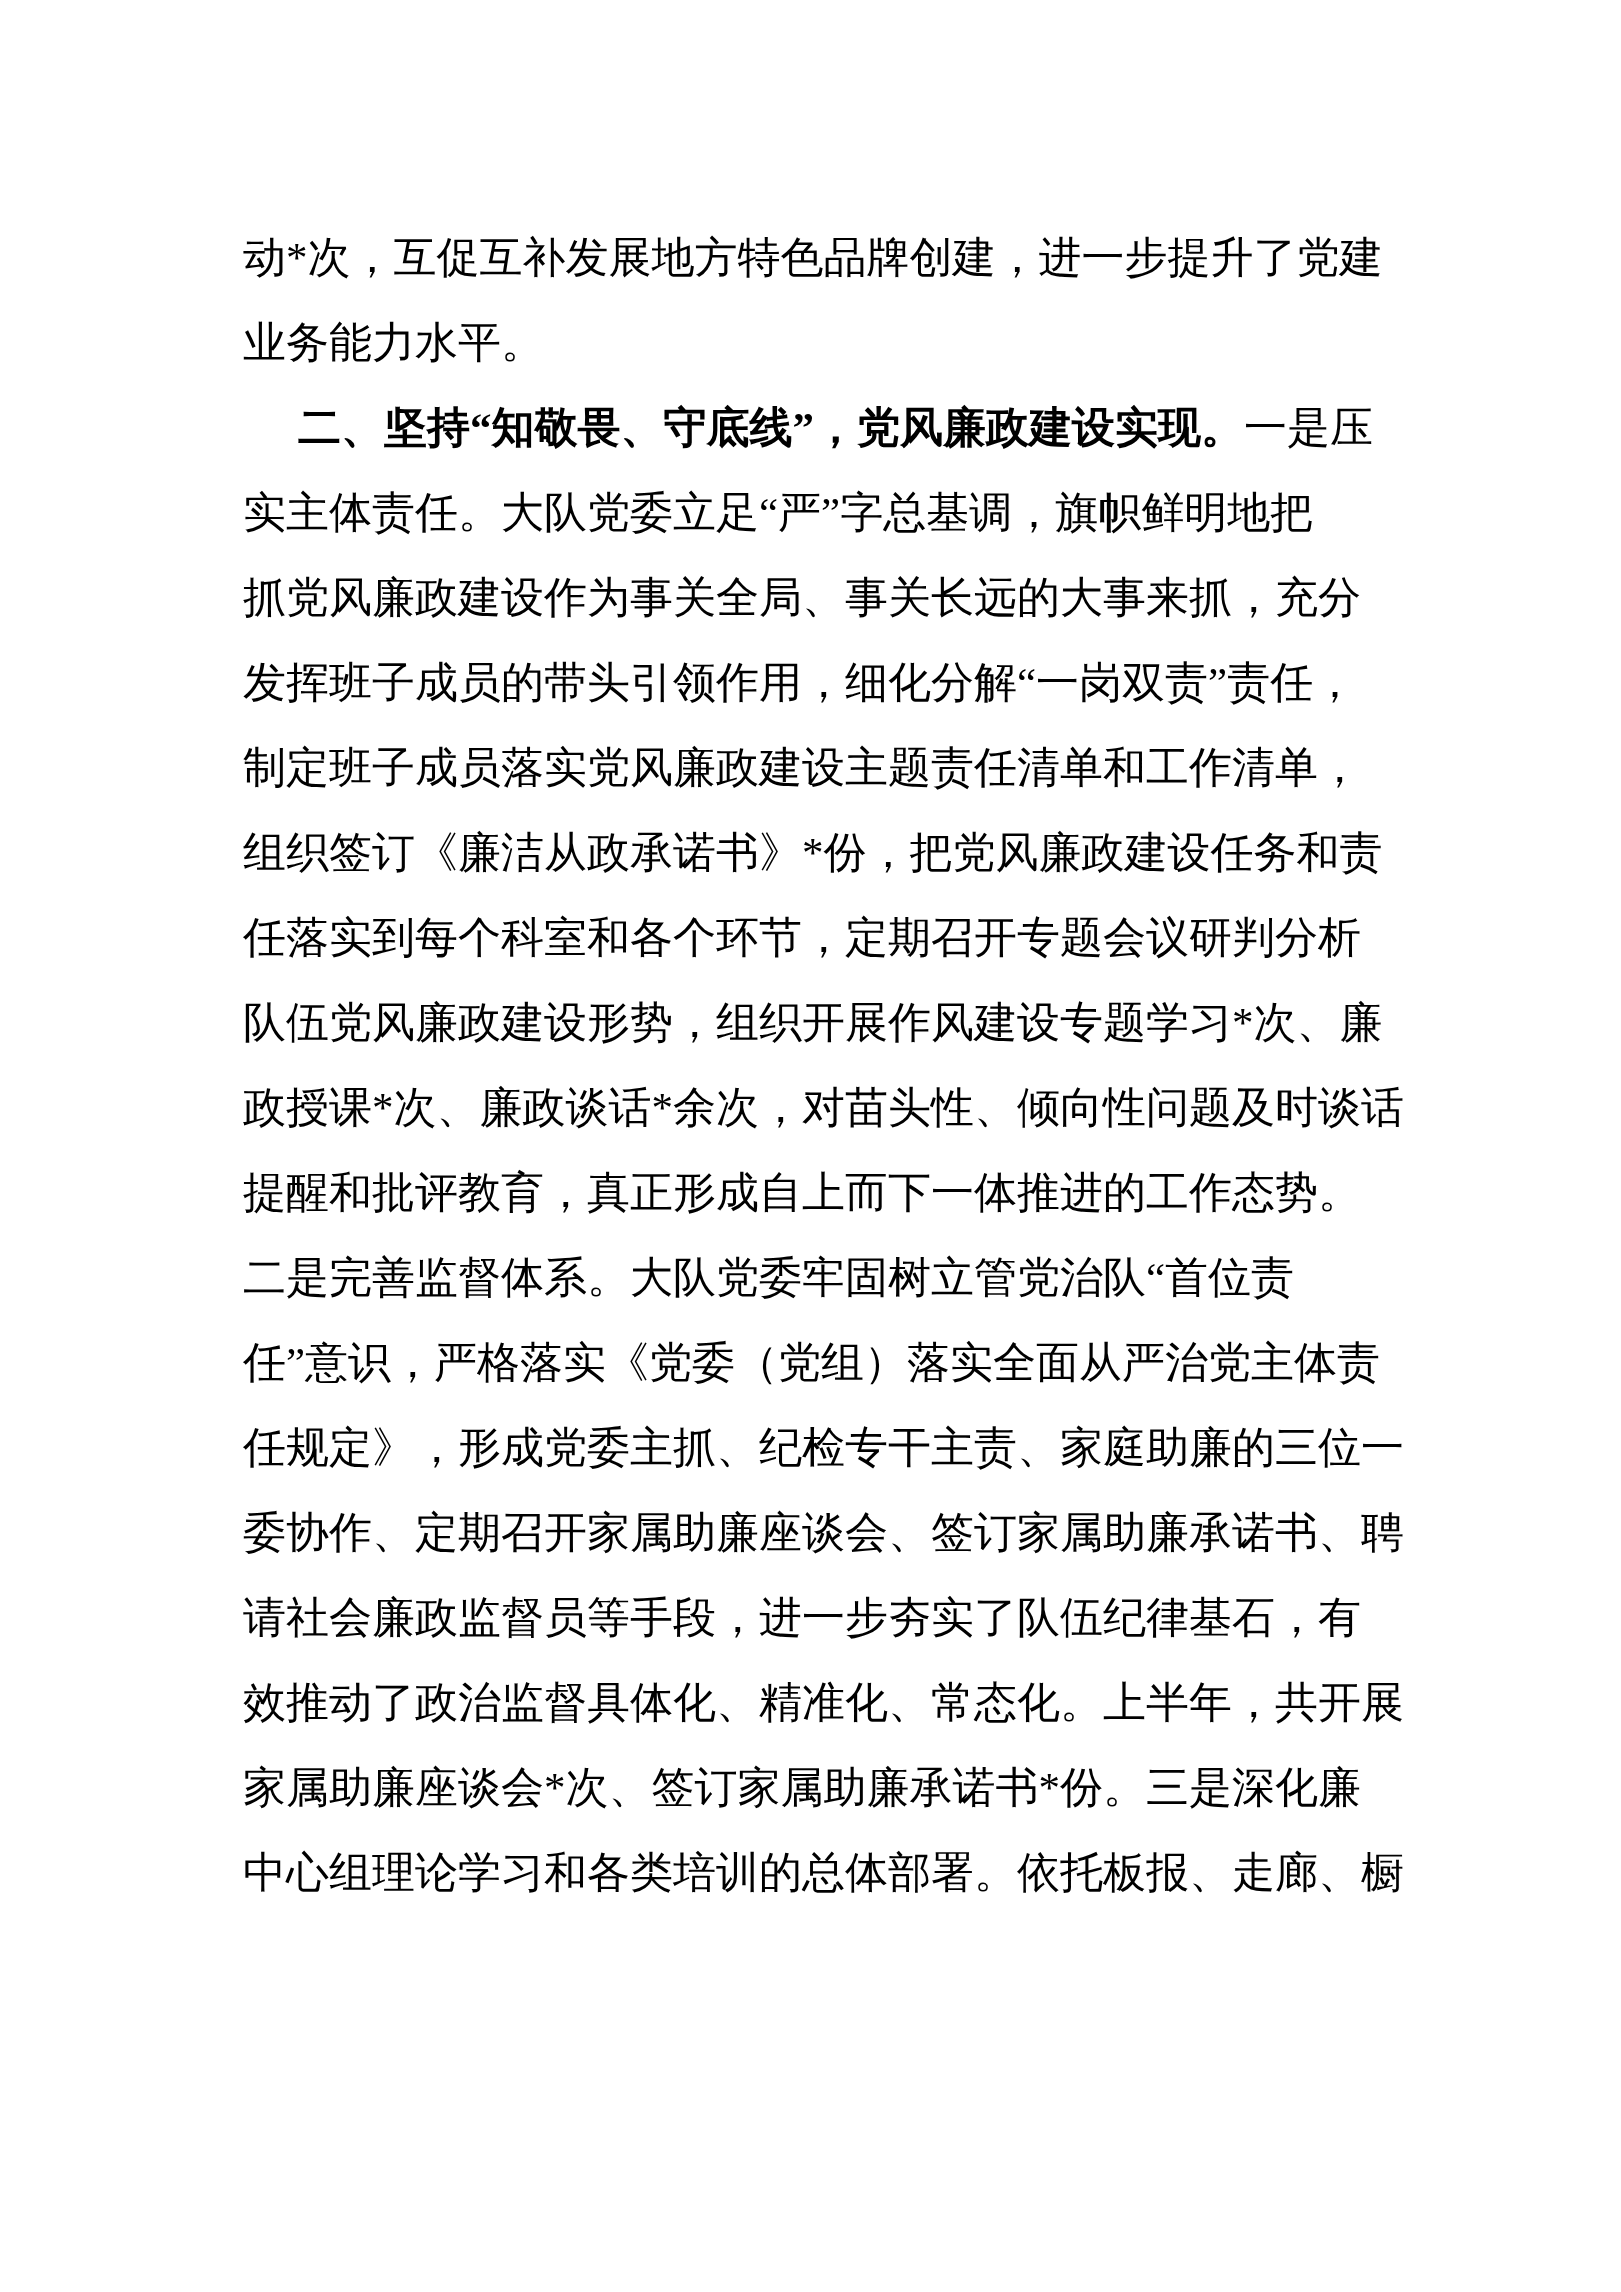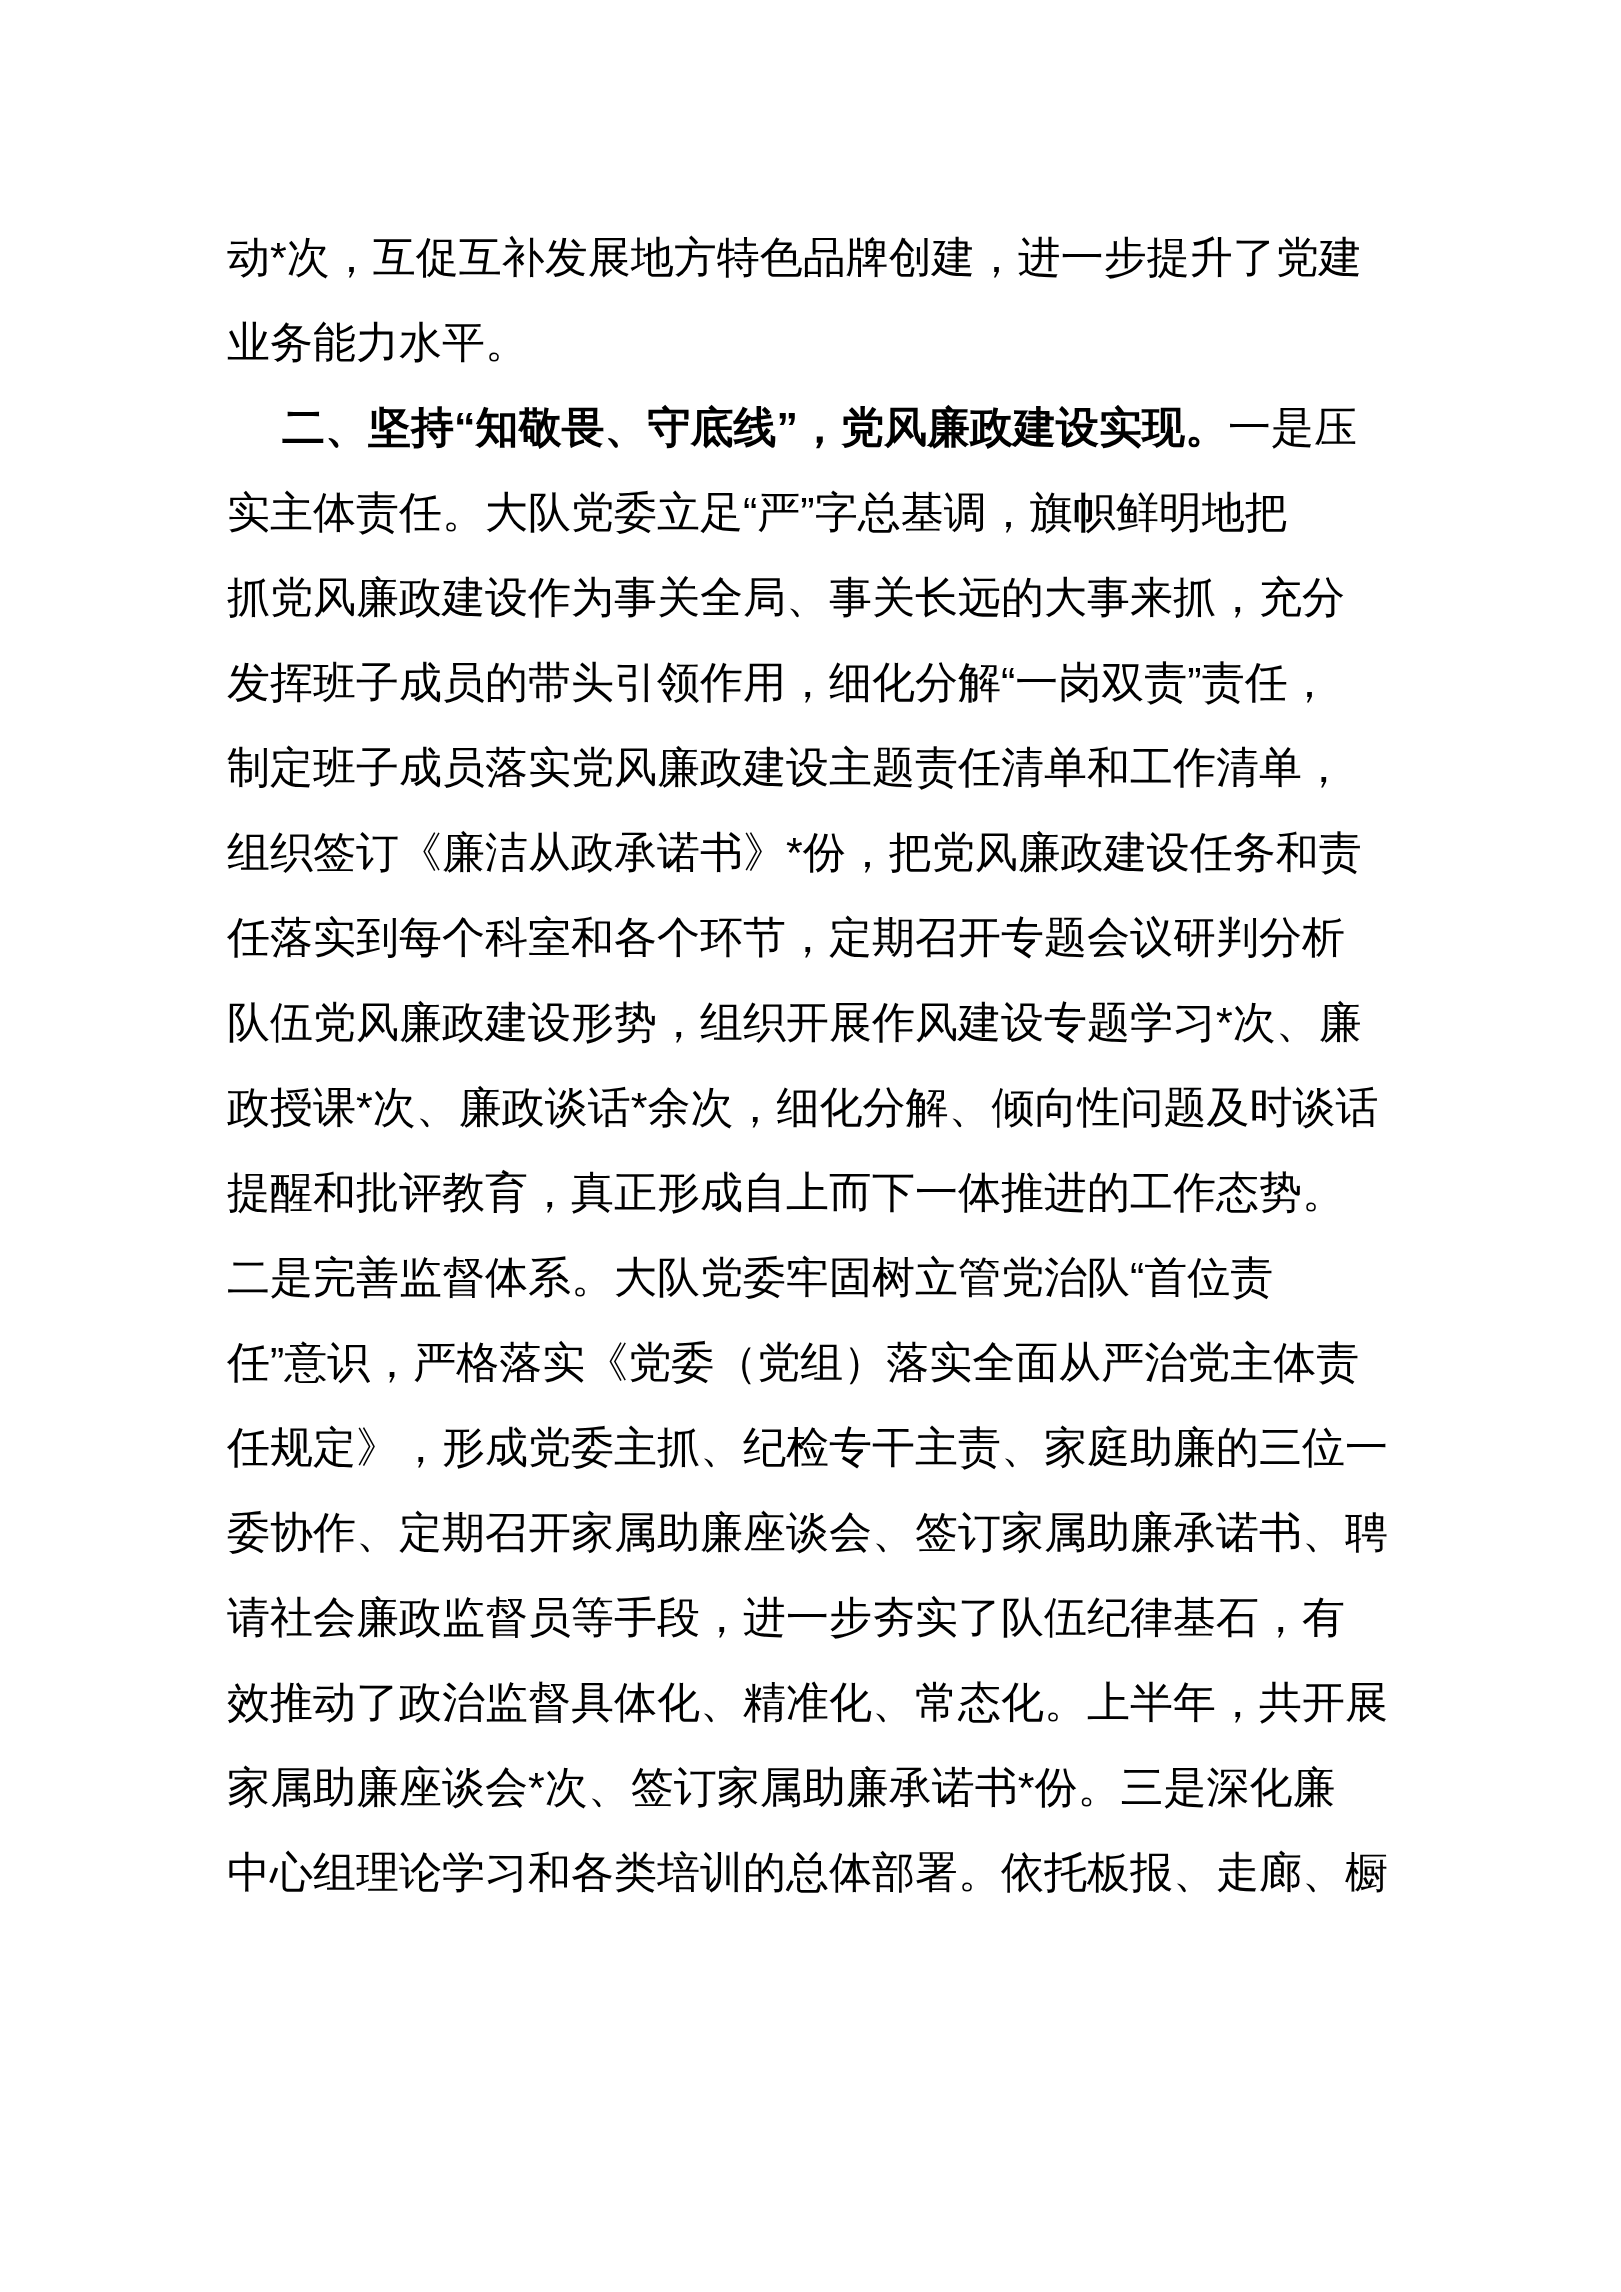--- a/index.html
+++ b/index.html
@@ -11,23 +11,24 @@
     position: relative;
     width: 1621px;
     height: 2293px;
     background: #ffffff;
     color: #000000;
     font-family: "Liberation Sans", sans-serif;
     overflow: hidden;
   }
   .doc {
     position: absolute;
-    left: 227px;
+    left: 243px;
     top: 215px;
     width: 1166px;
+    font-family: Liberation Serif, serif;
   }
   .line {
     height: 85px;
     line-height: 85px;
     font-size: 43px;
     white-space: nowrap;
     letter-spacing: 0;
   }
   .line.indent {
     padding-left: 55px;
@@ -47,21 +48,21 @@
     <div class="line"><span>业务能力水平。</span></div>
 
     <div class="line indent"><span class="seg-bold">二、坚持“知敬畏、守底线”，党风廉政建设实现。</span><span>一是压</span></div>
     <div class="line"><span>实主体责任。大队党委立足“严”字总基调，旗帜鲜明地把</span></div>
     <div class="line"><span>抓党风廉政建设作为事关全局、事关长远的大事来抓，充分</span></div>
     <div class="line"><span>发挥班子成员的带头引领作用，细化分解“一岗双责”责任，</span></div>
     <div class="line"><span>制定班子成员落实党风廉政建设主题责任清单和工作清单，</span></div>
     <div class="line"><span>组织签订《廉洁从政承诺书》*份，把党风廉政建设任务和责</span></div>
     <div class="line"><span>任落实到每个科室和各个环节，定期召开专题会议研判分析</span></div>
     <div class="line"><span>队伍党风廉政建设形势，组织开展作风建设专题学习*次、廉</span></div>
-    <div class="line"><span>政授课*次、廉政谈话*余次，细化分解、倾向性问题及时谈话</span></div>
+    <div class="line"><span>政授课*次、廉政谈话*余次，对苗头性、倾向性问题及时谈话</span></div>
     <div class="line"><span>提醒和批评教育，真正形成自上而下一体推进的工作态势。</span></div>
     <div class="line"><span>二是完善监督体系。大队党委牢固树立管党治队“首位责</span></div>
     <div class="line"><span>任”意识，严格落实《党委（党组）落实全面从严治党主体责</span></div>
     <div class="line"><span>任规定》，形成党委主抓、纪检专干主责、家庭助廉的三位一</span></div>
     <div class="line"><span>委协作、定期召开家属助廉座谈会、签订家属助廉承诺书、聘</span></div>
     <div class="line"><span>请社会廉政监督员等手段，进一步夯实了队伍纪律基石，有</span></div>
     <div class="line"><span>效推动了政治监督具体化、精准化、常态化。上半年，共开展</span></div>
     <div class="line"><span>家属助廉座谈会*次、签订家属助廉承诺书*份。三是深化廉</span></div>
     <div class="line"><span>中心组理论学习和各类培训的总体部署。依托板报、走廊、橱</span></div>
 

